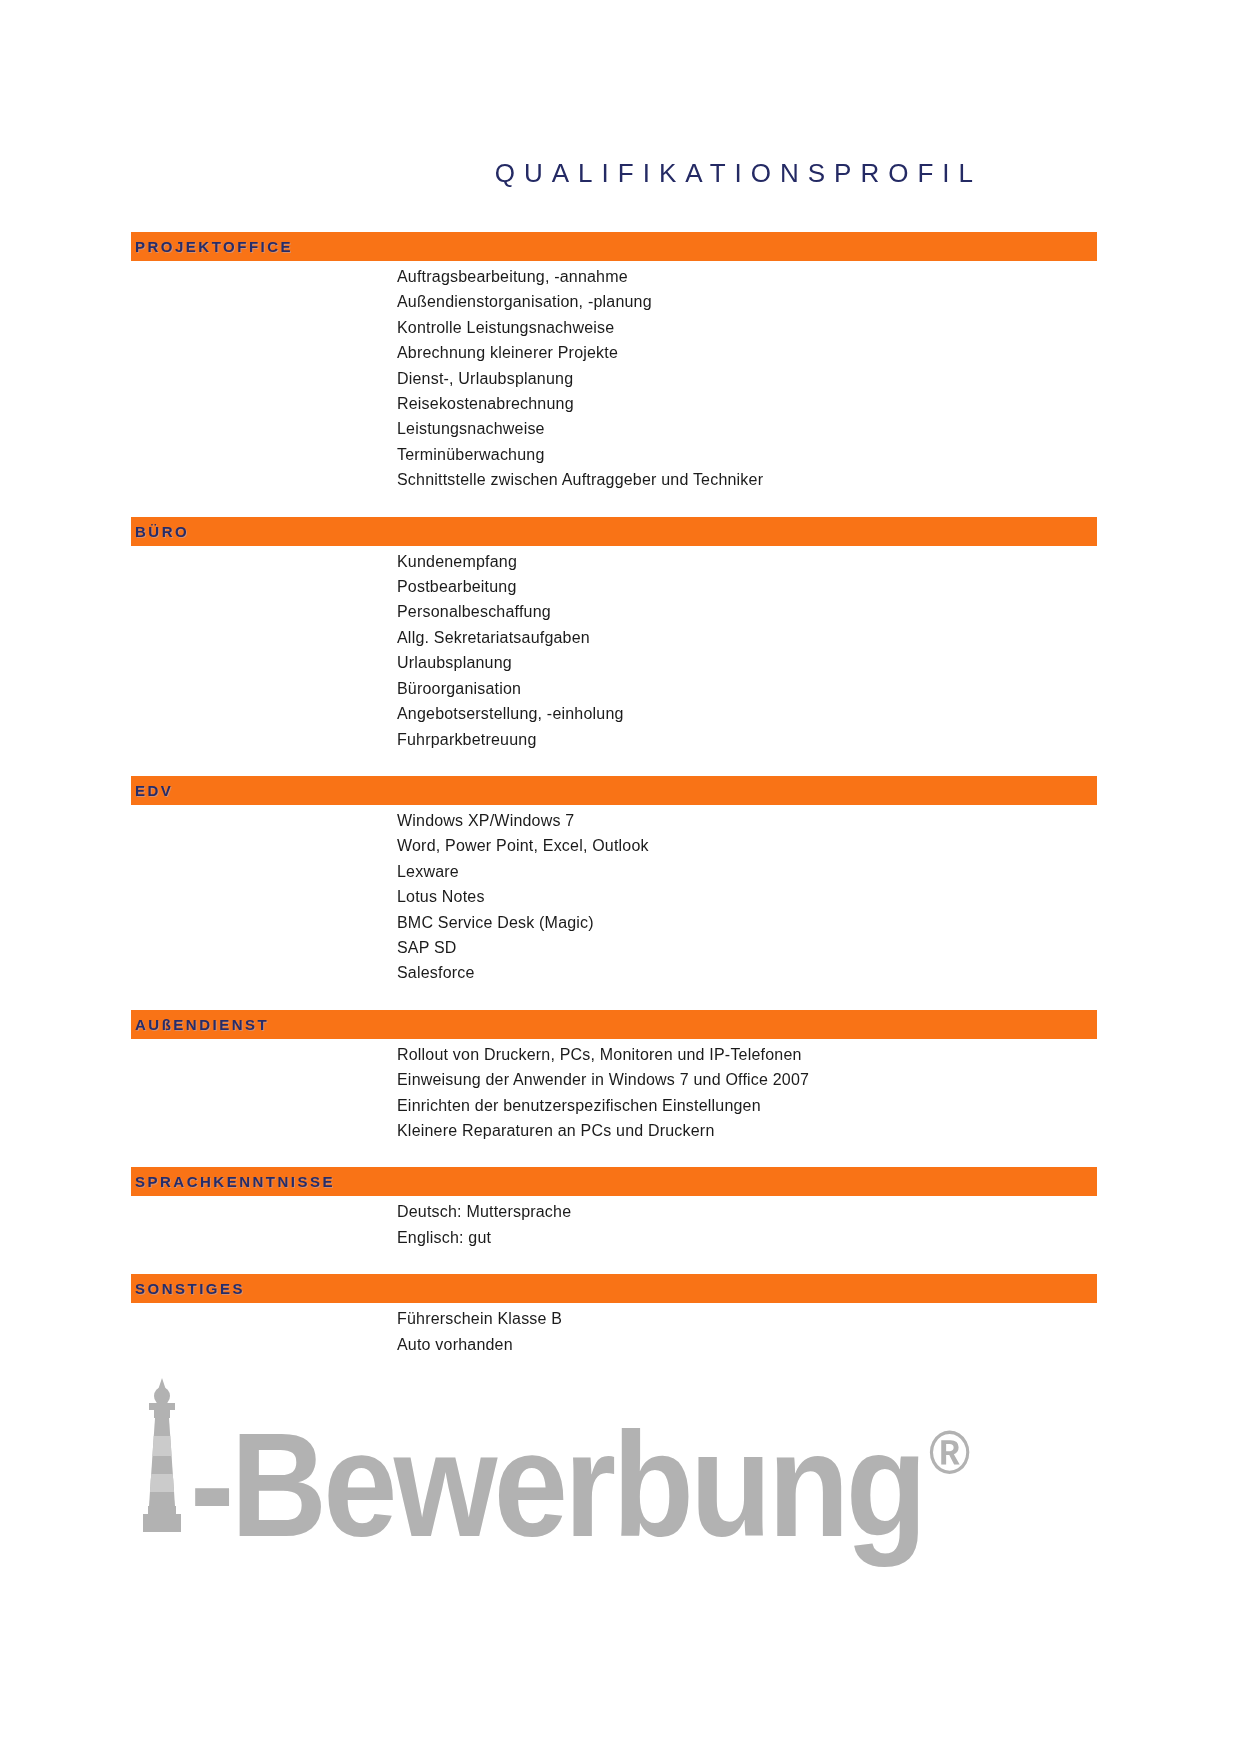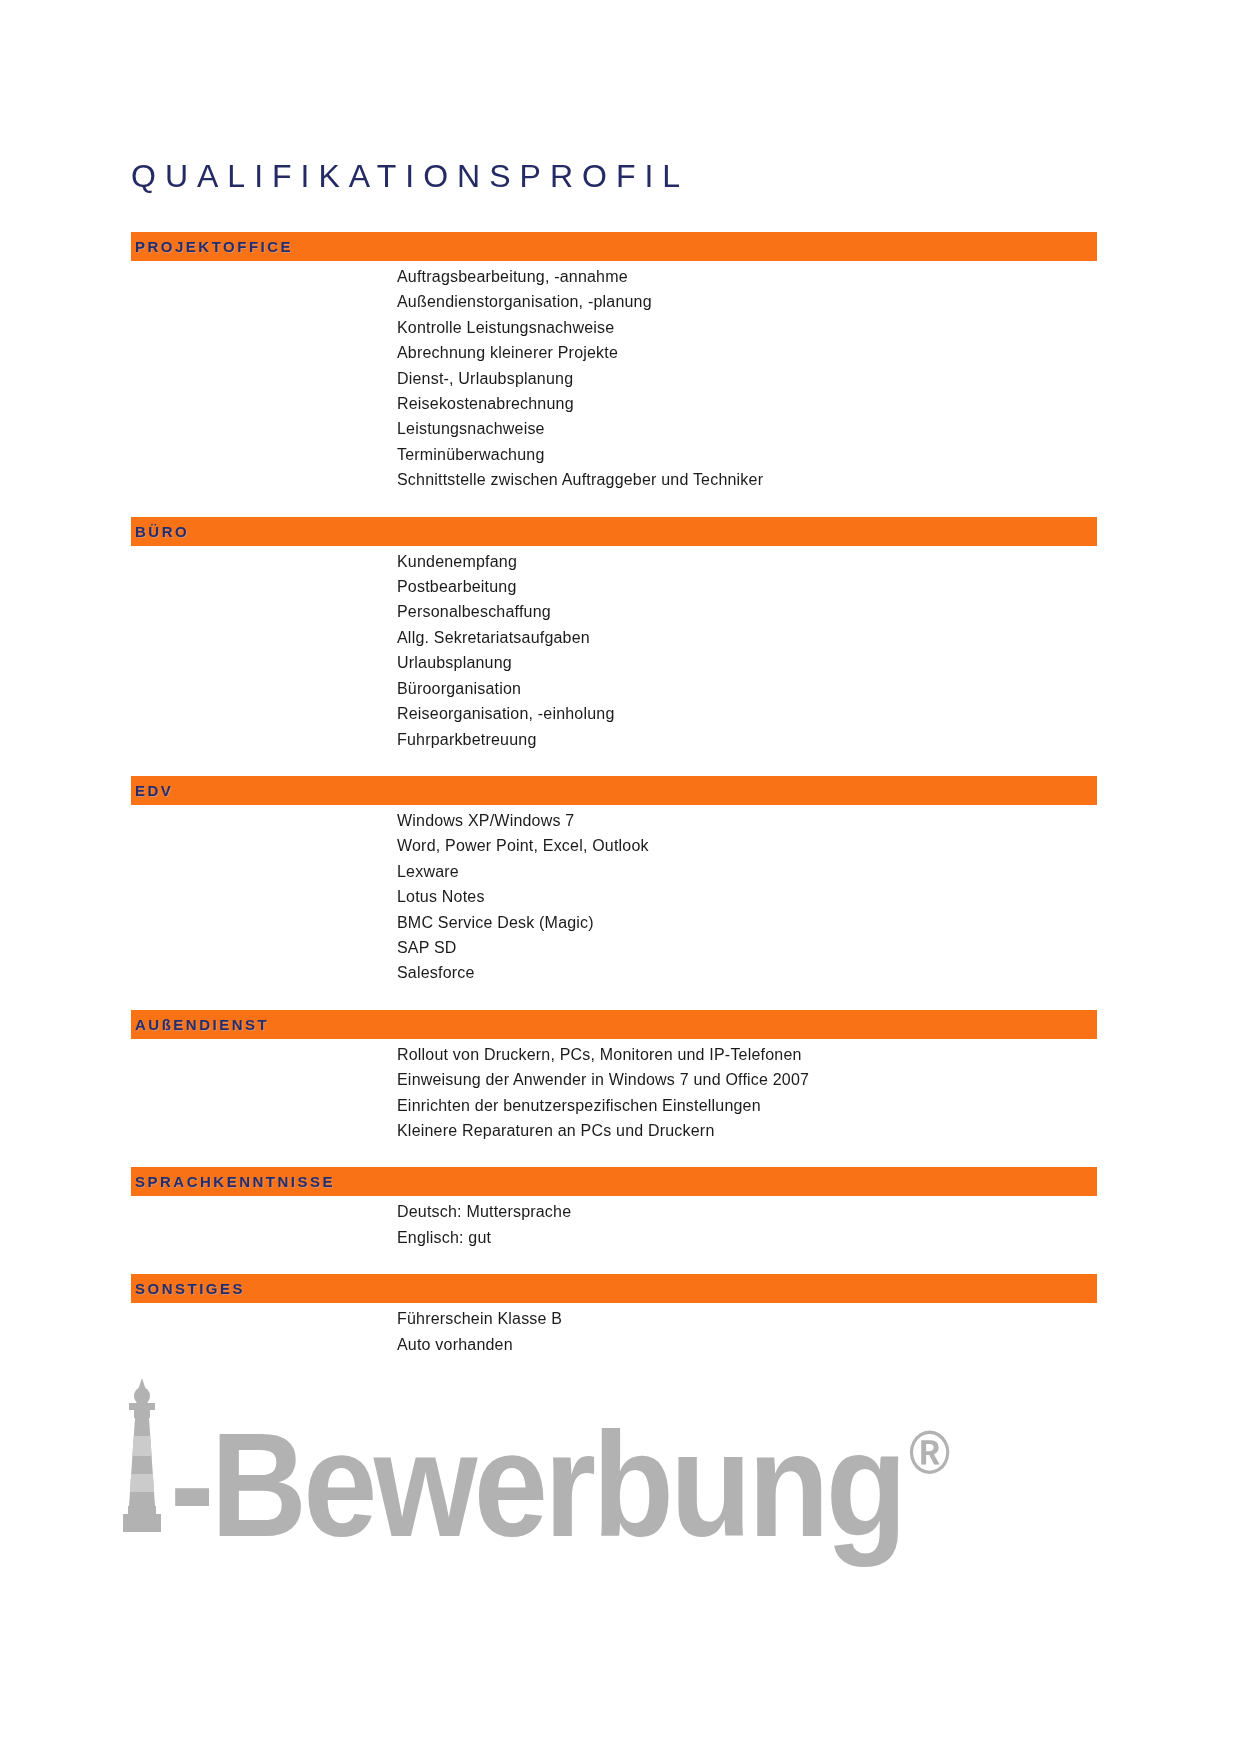--- a/index.html
+++ b/index.html
@@ -10,22 +10,22 @@
     height: 1755px;
     background: #ffffff;
     font-family: "Liberation Sans", sans-serif;
     overflow: hidden;
   }
   .doc-title {
     position: absolute;
     top: 158px;
     left: 131px;
     width: 851px;
-    text-align: left;
-    font-size: 32px;
+    text-align: right;
+    font-size: 26px;
     font-weight: 400;
     letter-spacing: 9px;
     color: #242a64;
   }
   .content {
     position: absolute;
     top: 232px;
     left: 131px;
     width: 966px;
   }
@@ -50,21 +50,21 @@
   }
   .item-list li {
     font-size: 16px;
     line-height: 25.4px;
     color: #1b1b1b;
     letter-spacing: 0.2px;
     white-space: nowrap;
   }
   .logo {
     position: absolute;
-    left: 116px;
+    left: 136px;
     top: 1378px;
     width: 1000px;
     white-space: nowrap;
   }
   .logo-lighthouse {
     display: inline-block;
     vertical-align: baseline;
     margin-bottom: -14px;
   }
   .logo-text {
@@ -116,21 +116,21 @@
       <div class="section-bar">
         <span class="section-label">BÜRO</span>
       </div>
       <ul class="item-list">
         <li>Kundenempfang</li>
         <li>Postbearbeitung</li>
         <li>Personalbeschaffung</li>
         <li>Allg. Sekretariatsaufgaben</li>
         <li>Urlaubsplanung</li>
         <li>Büroorganisation</li>
-        <li>Reiseorganisation, -einholung</li>
+        <li>Angebotserstellung, -einholung</li>
         <li>Fuhrparkbetreuung</li>
       </ul>
     </div>
 
     <div class="section">
       <div class="section-bar">
         <span class="section-label">EDV</span>
       </div>
       <ul class="item-list">
         <li>Windows XP/Windows 7</li>

